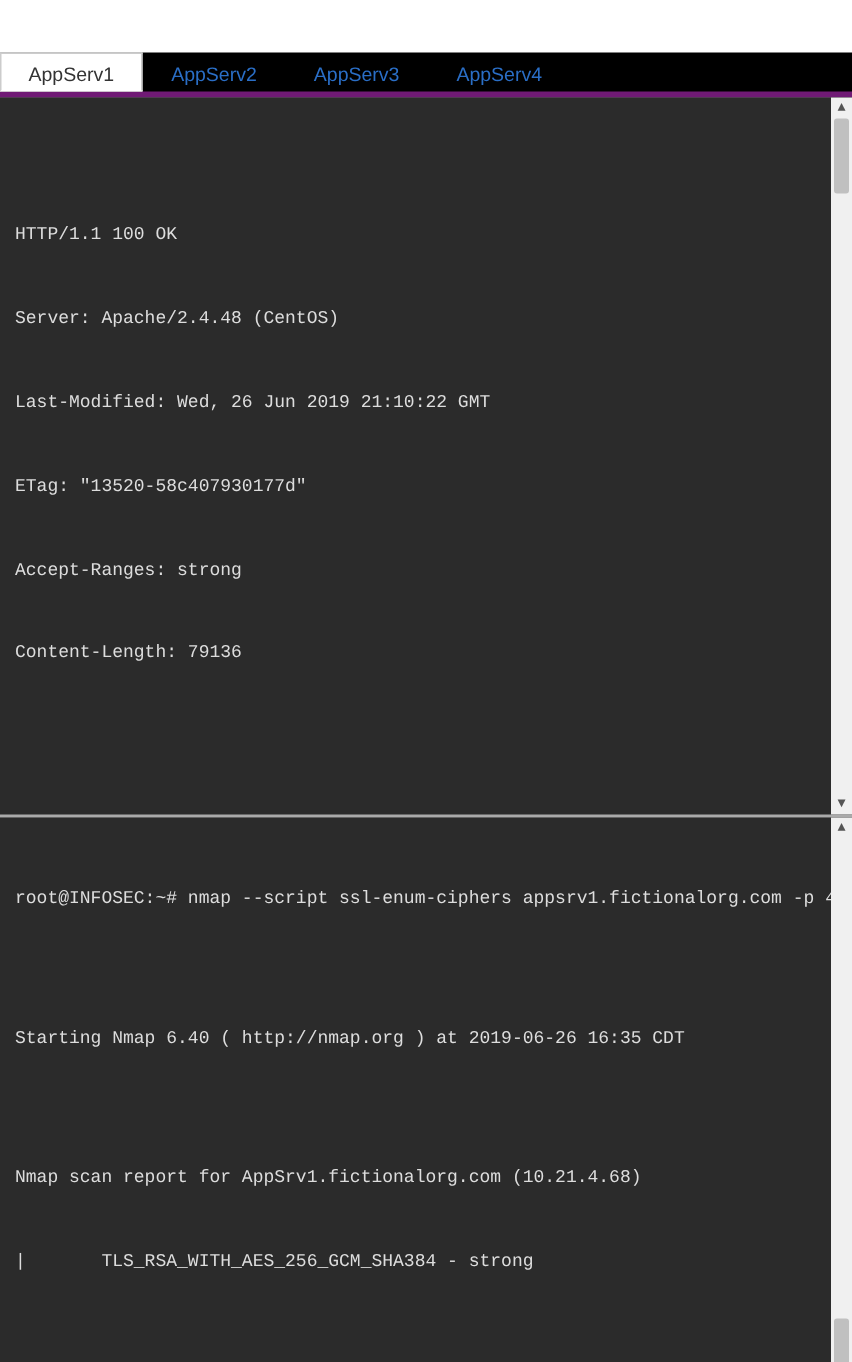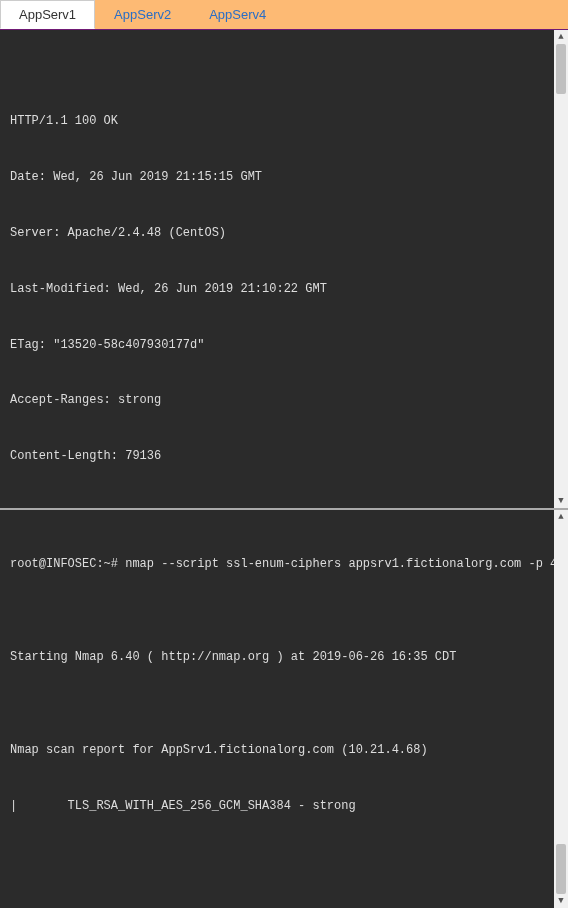--- a/index.html
+++ b/index.html
@@ -7,23 +7,24 @@
     font-family: Arial, sans-serif;
     font-size: 13px;
     width: 568px;
     height: 908px;
     background: #fff;
     overflow: hidden;
     position: relative;
   }
   .tabs {
     display: flex;
-    background: #fdba74;
-    border-bottom: 1px solid #701a75;
+    background: #000000;
+    border-bottom: 4px solid #701a75;
     height: 30px;
+    margin-top: 35px;
   }
   .tab {
     padding: 6px 18px;
     color: #2a6ec6;
     cursor: pointer;
     font-size: 13px;
     border: 1px solid transparent;
     border-bottom: none;
   }
   .tab.active {
@@ -88,29 +89,29 @@
   .term.top .scroll .thumb { top: 14px; height: 50px; }
   .term.bottom .scroll .thumb { bottom: 14px; height: 50px; }
   .line { display: block; }
 </style>
 </head>
 <body>
 
 <div class="tabs">
   <div class="tab active">AppServ1</div>
   <div class="tab">AppServ2</div>
+  <div class="tab">AppServ3</div>
   <div class="tab">AppServ4</div>
 </div>
 
 <div class="panels">
 
   <div class="term top">
     <span class="line"></span>
     <span class="line">HTTP/1.1 100 OK</span>
-    <span class="line">Date: Wed, 26 Jun 2019 21:15:15 GMT</span>
     <span class="line">Server: Apache/2.4.48 (CentOS)</span>
     <span class="line">Last-Modified: Wed, 26 Jun 2019 21:10:22 GMT</span>
     <span class="line">ETag: "13520-58c407930177d"</span>
     <span class="line">Accept-Ranges: strong</span>
     <span class="line">Content-Length: 79136</span>
     
     
     
     
     <span class="line"></span>

